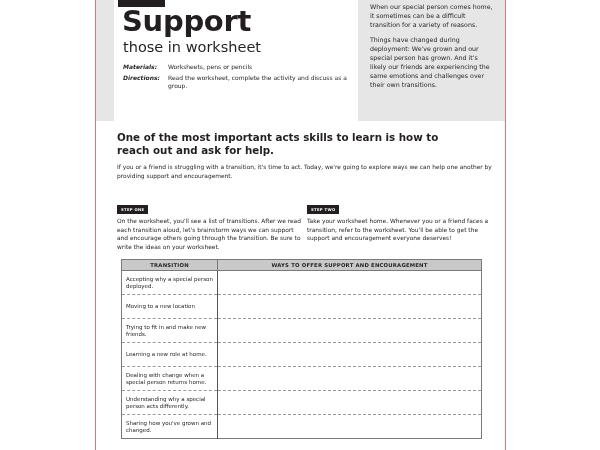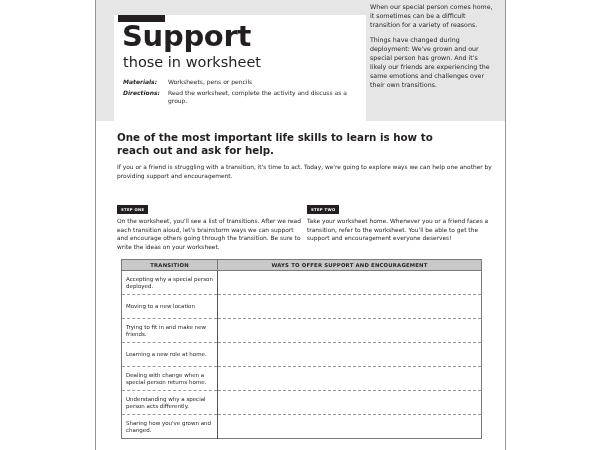--- a/index.html
+++ b/index.html
@@ -1,21 +1,21 @@
 <!DOCTYPE html>
 <html><head>
 <meta charset="utf-8">
 <style>
   html, body { margin:0; padding:0; }
   body { width:600px; height:450px; background:#ffffff; position:relative; overflow:hidden;
          font-family:"DejaVu Sans", sans-serif; color:#231f20; }
   .page { position:absolute; left:95px; top:0; width:409px; height:450px;
           border-left:1.5px solid #e2737a; border-right:1.5px solid #e2737a; background:#fff; }
   .gray-band { position:absolute; left:0; top:0; width:409px; height:121px; background:#e6e6e6; }
-  .card { position:absolute; left:18px; top:15px; width:244px; height:128px; background:#fff;padding-left:8px; }
+  .card { position:absolute; left:18px; top:0; width:244px; height:128px; background:#fff; }
   .tag { position:absolute; left:4px; top:0; width:47px; height:7px; background:#231f20; }
   .title { position:absolute; left:8px; top:4px; font-size:29px; font-weight:bold; letter-spacing:-0.3px; line-height:34px; margin:0; }
   .subtitle { position:absolute; left:9px; top:38px; font-size:14.5px; line-height:18px; }
   .meta-row { position:absolute; left:9px; font-size:6px; line-height:8px; }
   .meta-label { position:absolute; left:0; font-style:italic; font-weight:bold; width:50px; }
   .meta-value { position:absolute; left:45px; width:185px; }
   .side-text { position:absolute; left:274px; top:2px; width:125px; font-size:6.3px; line-height:9px; }
   .side-text p { margin:0 0 6px 0; }
   .headline { position:absolute; left:21px; top:131px; width:350px; font-size:10.3px; font-weight:bold; line-height:13px; }
   .intro { position:absolute; left:21px; top:163px; width:385px; font-size:5.9px; line-height:8.5px; }
@@ -49,21 +49,21 @@
         <span class="meta-label">Directions:</span>
         <span class="meta-value">Read the worksheet, complete the activity and discuss as a group.</span>
       </div>
     </div>
     <div class="side-text">
       <p>When our special person comes home, it sometimes can be a difficult transition for a variety of reasons.</p>
       <p>Things have changed during deployment: We've grown and our special person has grown. And it's likely our friends are experiencing the same emotions and challenges over their own transitions.</p>
     </div>
   </div>
 
-  <div class="headline">One of the most important life skills to learn is how to reach out and ask for help.</div>
+  <div class="headline">One of the most important acts skills to learn is how to reach out and ask for help.</div>
   <div class="intro">If you or a friend is struggling with a transition, it's time to act. Today, we're going to explore ways we can help one another by providing support and encouragement.</div>
 
   <div class="step" style="left:21px;">
     <span class="step-tag">STEP ONE</span>
     <div class="step-text">On the worksheet, you'll see a list of transitions. After we read each transition aloud, let's brainstorm ways we can support and encourage others going through the transition. Be sure to write the ideas on your worksheet.</div>
   </div>
   <div class="step" style="left:211px;">
     <span class="step-tag">STEP TWO</span>
     <div class="step-text">Take your worksheet home. Whenever you or a friend faces a transition, refer to the worksheet. You'll be able to get the support and encouragement everyone deserves!</div>
   </div>

